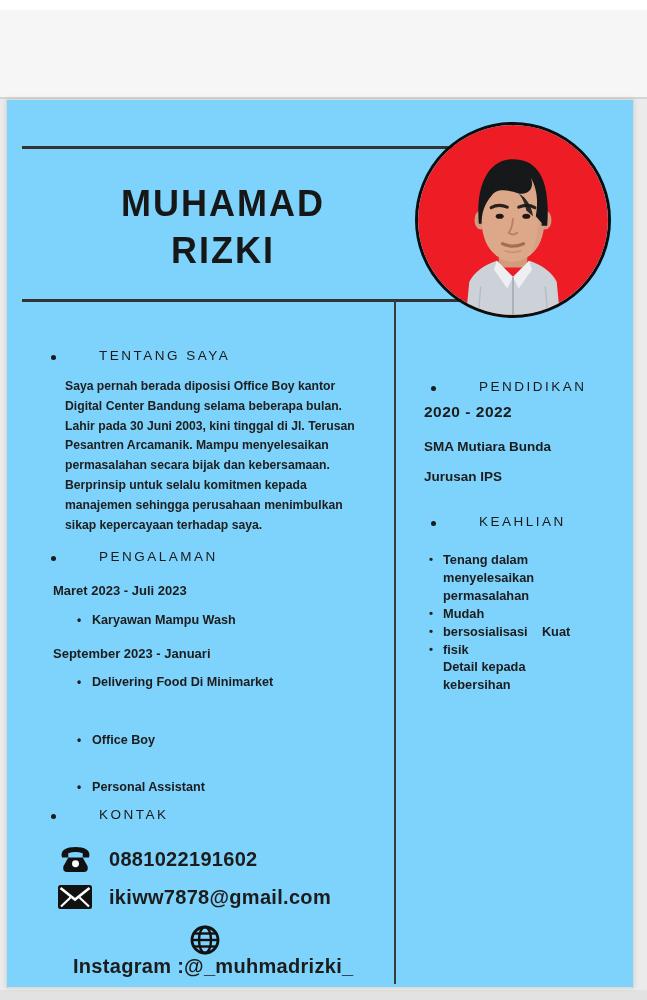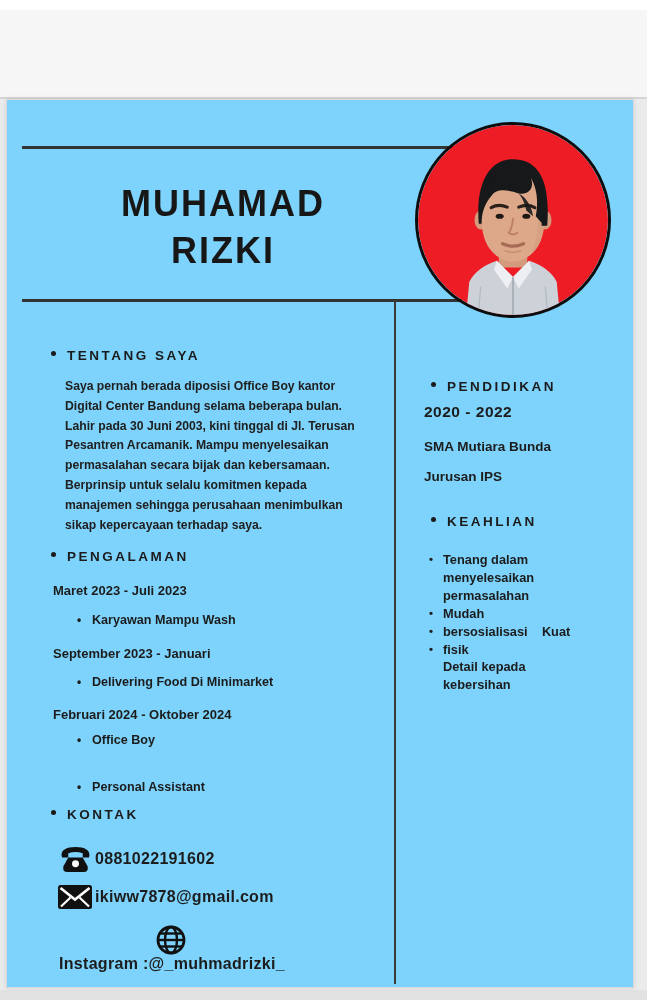--- a/index.html
+++ b/index.html
@@ -32,39 +32,40 @@
     letter-spacing:2px; color:#171717;
   }
 
   .photo {
     position:absolute; left:408px; top:22px; width:196px; height:196px;
     border:3.5px solid #0d0d0d; border-radius:50%; overflow:hidden;
   }
   .photo svg { display:block; width:100%; height:100%; }
 
   .sec-head {
-    position:absolute; display:flex; align-items:flex-start;
-    font-weight:700; font-size:13.5px; letter-spacing:2.5px; color:#1b1b1b;
+    position:absolute; display:flex; align-items:center;
+    font-weight:400; font-size:13.5px; letter-spacing:2.5px; color:#1b1b1b;
     white-space:nowrap;
+    gap:32px;
   }
   .hdot { width:5px; height:5px; background:#1b1b1b; border-radius:50%; margin-right:11px; margin-top:3px; flex:none; }
 
   .about-body {
     position:absolute; left:58px; top:277px; width:350px;
     font-weight:700; font-size:12.2px; line-height:19.8px;
     white-space:pre-line; color:#202020;
   }
 
   .exp-date { position:absolute; left:46px; font-weight:700; font-size:13px; white-space:nowrap; }
   .bullet-row { position:absolute; display:flex; align-items:flex-start; font-weight:700; font-size:12.6px; white-space:pre; }
   .bullet-row .bl { width:15px; flex:none; font-size:12px; }
 
   .contact-row { position:absolute; left:50px; display:flex; align-items:center; height:30px; }
   .contact-icon { width:36px; height:30px; display:flex; align-items:center; justify-content:center; flex:none; }
-  .contact-label { margin-left:2px; font-weight:700; font-size:16px; letter-spacing:0.3px; white-space:pre; }
+  .contact-label { margin-left:16px; font-weight:700; font-size:20px; letter-spacing:0.3px; white-space:pre; }
 
   .edu-line { position:absolute; left:417px; font-weight:700; white-space:nowrap; }
   .edu-period { font-size:15.5px; letter-spacing:0.5px; }
   .edu-school, .edu-major { font-size:13.5px; }
 
   .skill-row { position:absolute; display:flex; align-items:flex-start; font-weight:700; font-size:12.8px; line-height:17.7px; white-space:pre; }
   .skill-row .bl { width:14px; flex:none; font-size:11.5px; }
 </style>
 </head>
 <body>
@@ -154,21 +155,20 @@
     <span class="bl">•</span>
     <span>Karyawan Mampu Wash</span>
   </div>
 
   <div class="exp-date" style="top:546px;">September 2023 - Januari</div>
   <div class="bullet-row" style="left:70px; top:575px;">
     <span class="bl">•</span>
     <span>Delivering Food Di Minimarket</span>
   </div>
 
-  <div class="exp-date" style="top:607px;">Februari 2024 - Oktober 2024</div>
   <div class="bullet-row" style="left:70px; top:633px;">
     <span class="bl">•</span>
     <span>Office Boy</span>
   </div>
 
   <div class="bullet-row" style="left:70px; top:680px;">
     <span class="bl">•</span>
     <span>Personal Assistant</span>
   </div>
 

